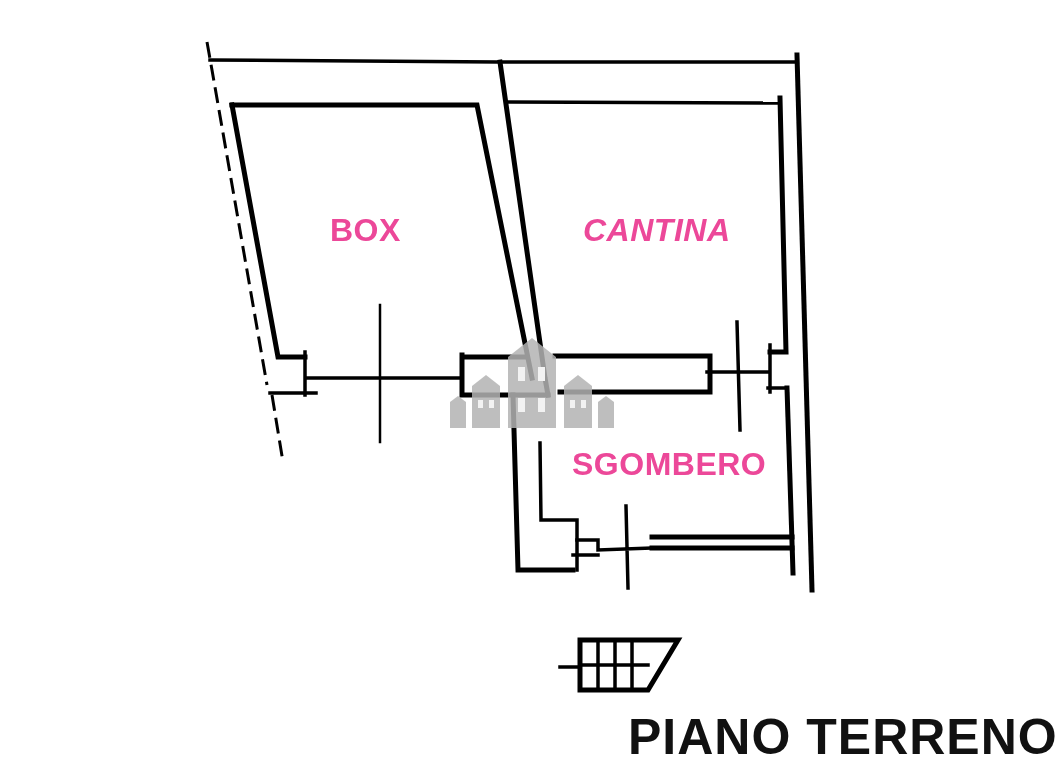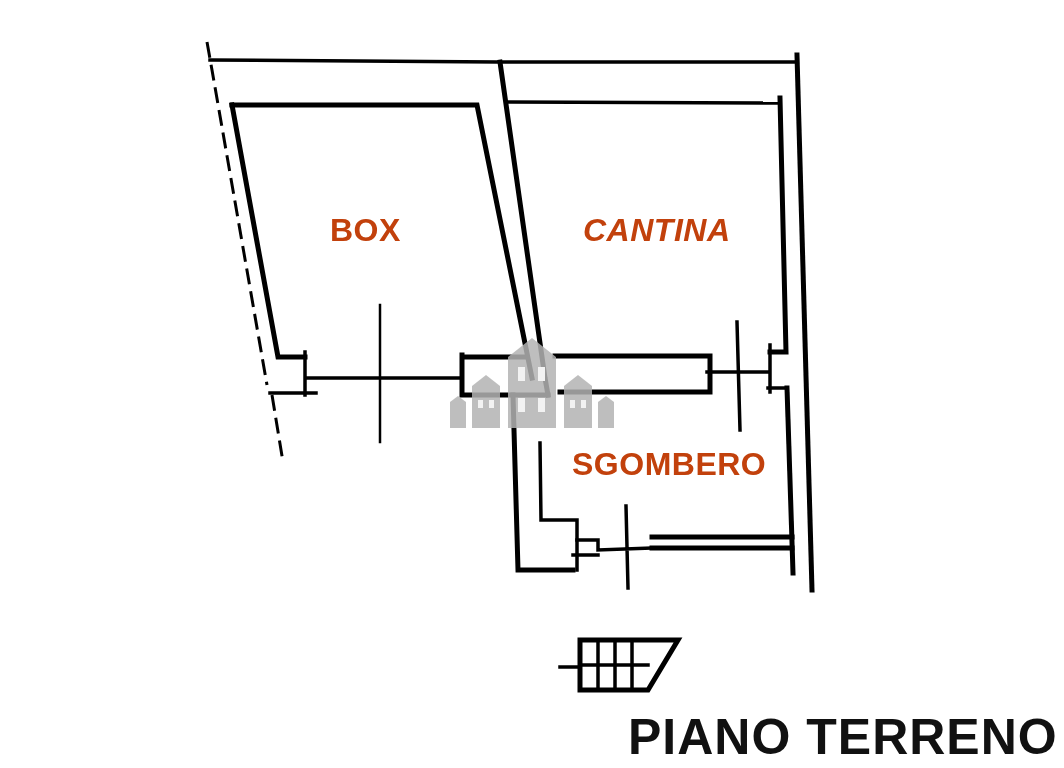--- a/index.html
+++ b/index.html
@@ -7,21 +7,21 @@
     #plan { position: absolute; left: 0; top: 0; width: 1064px; height: 768px; }
     .wall { stroke: #000; fill: none; stroke-linecap: square; stroke-linejoin: miter; }
     .w-thick { stroke-width: 5; }
     .w-mid { stroke-width: 3.5; }
     .w-thin { stroke-width: 2.5; }
     .dash { stroke: #000; fill: none; stroke-width: 3; stroke-dasharray: 16 7; }
     .room-label {
       position: absolute;
       font-family: "Liberation Sans", sans-serif;
       font-weight: bold;
-      color: #c2410c;
+      color: #ec4899;
       letter-spacing: 0.5px;
       white-space: nowrap;
     }
     #label-box { left: 330px; top: 212px; font-size: 32px; }
     #label-cantina { left: 583px; top: 212px; font-size: 32px; font-style: italic; }
     #label-sgombero { left: 572px; top: 446px; font-size: 32px; }
     #plan-title {
       position: absolute; left: 628px; top: 708px;
       font-family: "Liberation Sans", sans-serif; font-weight: bold;
       font-size: 50px; color: #111; letter-spacing: 1px; white-space: nowrap; text-align: right;

